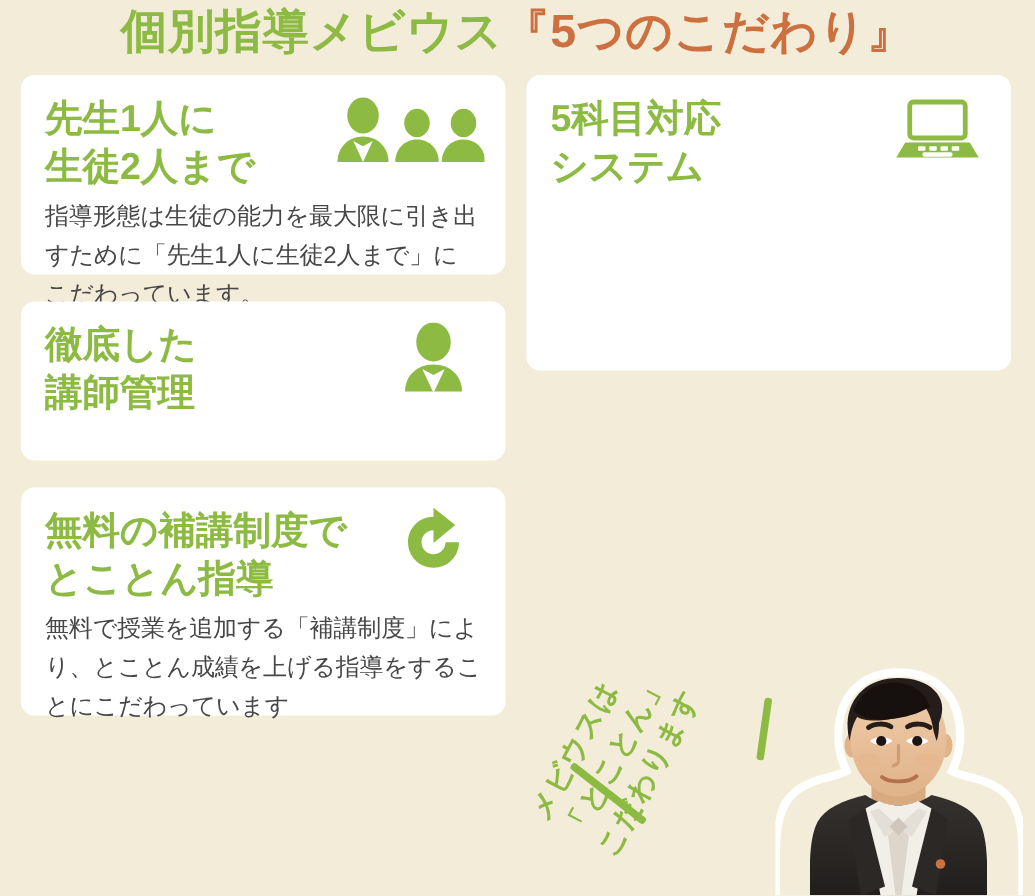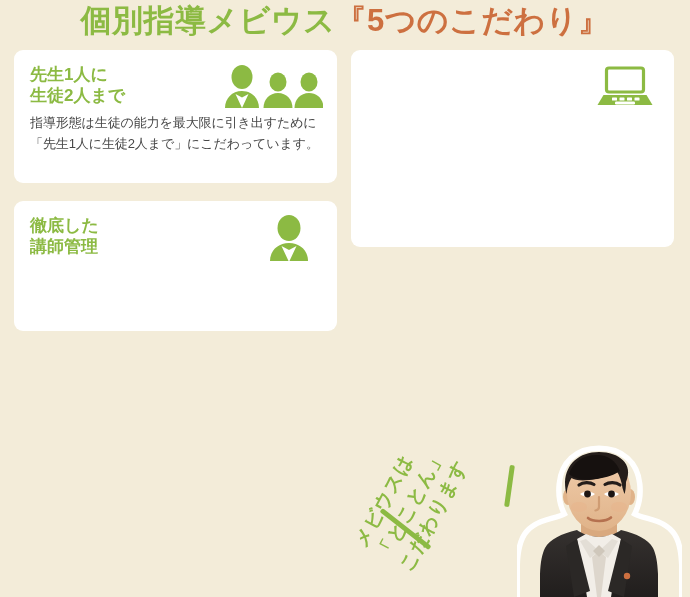--- a/index.html
+++ b/index.html
@@ -41,44 +41,44 @@
   }
   .card {
     background: #ffffff;
     border-radius: 9px;
     box-sizing: border-box;
     width: 323px;
     padding: 14px 16px 14px 16px;
     position: relative;
   }
   .card-r1 { height: 133px; }
-  .card-r2-left { height: 130px; }
+  .card-r2-left { height: 106px; }
   .card-r2-right { height: 197px; }
   .card-r3 { height: 152px; }
 
   
   .col {
     display: flex;
     flex-direction: column;
     gap: 18px;
     width: 323px;
   }
 
   .card-head {
     color: #8cba43;
     font-weight: bold;
-    font-size: 17px;
+    font-size: 25px;
     line-height: 1.27;
     margin: 0 0 5px 0;
     white-space: pre-line;
     padding-right: 70px;
   }
   .card-body {
     color: #474747;
-    font-size: 13px;
+    font-size: 16px;
     line-height: 1.62;
     margin: 0;
     letter-spacing: -0.1px;
   }
 
   
   .card-icon {
     position: absolute;
     right: 16px;
     top: 14px;
@@ -184,27 +184,39 @@
         <svg viewBox="0 0 44 48" width="44" height="48" aria-hidden="true">
           <g fill="#8cba43">
             <ellipse cx="22" cy="13" rx="11.5" ry="13"></ellipse>
             <path d="M22 28C10.5 28 3 36 3 46h38c0-10-7.5-18-19-18z"></path>
             <path d="M14.5 31 L22 47 L29.5 31 L22 35 Z" fill="#ffffff"></path>
           </g>
         </svg>
       </div>
     </div>
 
+    <div class="card card-r3">
+      <div class="card-head">無料の補講制度で
+とことん指導</div>
+      <div class="card-body">無料で授業を追加する「補講制度」により、とことん成績を上げる指導をすることにこだわっています</div>
+      <div class="card-icon icon-refresh">
+        <svg viewBox="0 0 48 48" width="48" height="48" aria-hidden="true">
+          <path fill="#8cba43" d="M24 7.5c-9.4 0-17 7.6-17 17s7.6 17 17 17 17-7.6 17-17h-9c0 4.4-3.6 8-8 8s-8-3.6-8-8 3.6-8 8-8v8.5L38.5 13 24 1.5z"></path>
+        </svg>
+      </div>
+    </div>
 
   </div>
 
   <div class="col">
 
 
     <div class="card card-r2-right">
+      <div class="card-head">5科目対応
+システム</div>
       <div class="card-icon icon-laptop">
         <svg viewBox="0 0 58 46" width="58" height="46" aria-hidden="true">
           <g fill="none" stroke="#8cba43" stroke-width="3.2" stroke-linejoin="round">
             <rect x="10.5" y="4" width="37" height="24" rx="2.5"></rect>
           </g>
           <path fill="#8cba43" d="M7.5 31h43l6 10H1.5z"></path>
           <g fill="#ffffff">
             <rect x="16" y="33.5" width="5" height="3" rx="0.6"></rect>
             <rect x="23.5" y="33.5" width="5" height="3" rx="0.6"></rect>
             <rect x="31" y="33.5" width="5" height="3" rx="0.6"></rect>

